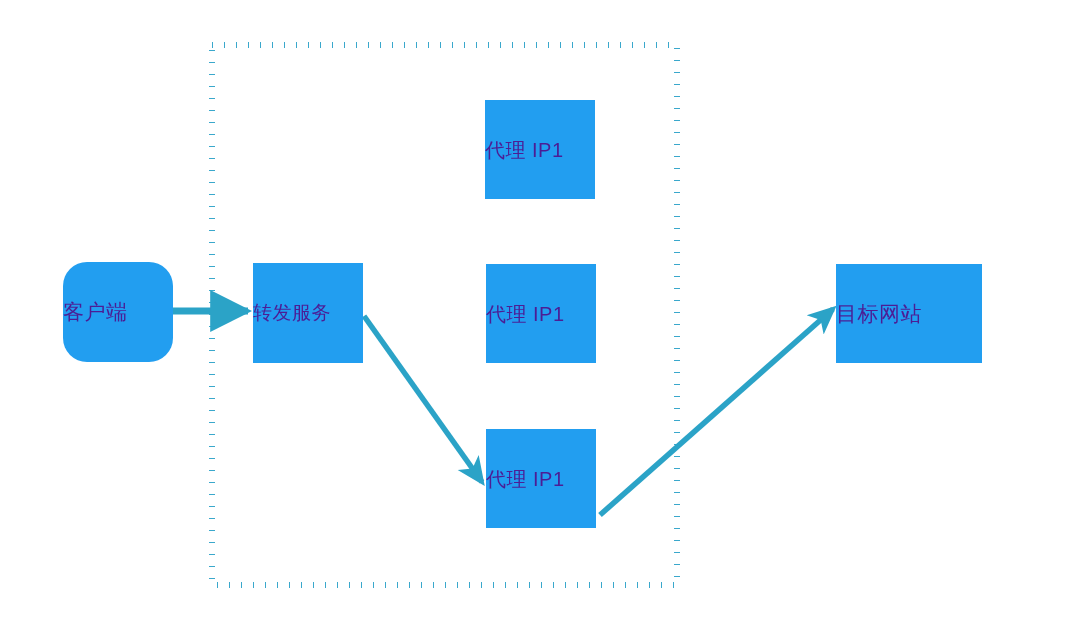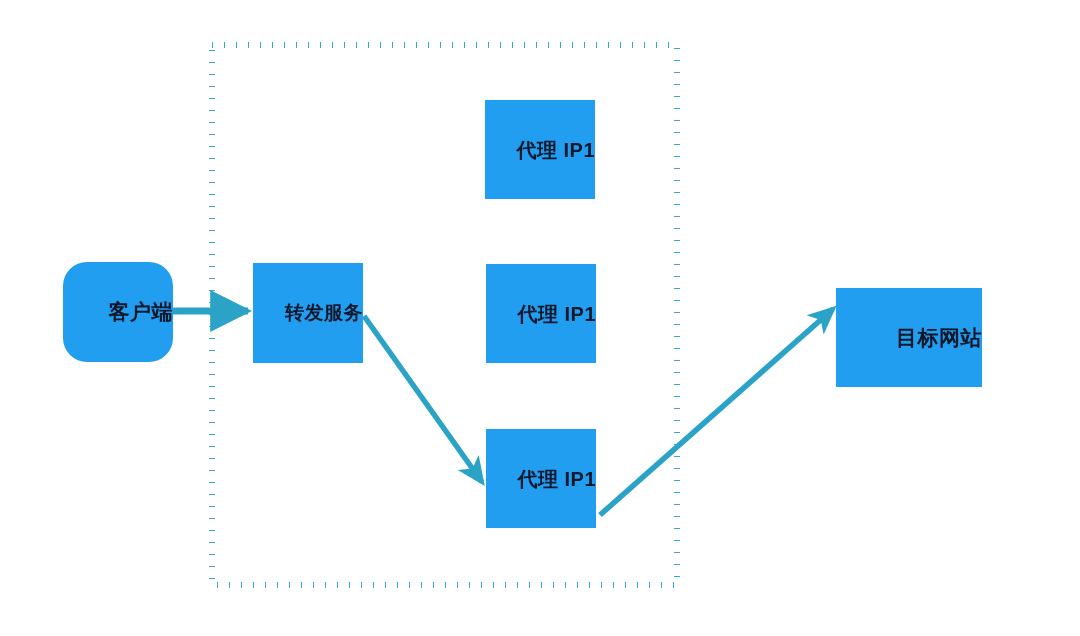--- a/index.html
+++ b/index.html
@@ -23,23 +23,23 @@
     top: 0;
     width: 1080px;
     height: 636px;
     pointer-events: none;
   }
   .node {
     position: absolute;
     box-sizing: border-box;
     display: flex;
     align-items: center;
-    justify-content: flex-end;
-    color: #0f172a;
-    font-weight: bold;
+    justify-content: flex-start;
+    color: #4c1d95;
+    font-weight: normal;
     letter-spacing: 0.5px;
     text-align: center;
     line-height: 1.2;
     user-select: none;
   }
   .node-label {
     display: block;
     white-space: nowrap;
   }
   .node-client    { left: 63px;  top: 262px; width: 110px; height: 100px; font-size: 21px; }
@@ -86,17 +86,17 @@
   </div>
 
   <div class="node node-proxy2" style="background:#229ef0;">
     <span class="node-label">代理 IP1</span>
   </div>
 
   <div class="node node-proxy3" style="background:#229ef0;">
     <span class="node-label">代理 IP1</span>
   </div>
 
-  <div class="node node-target" style="background:#229ef0;margin-top:24px;">
+  <div class="node node-target" style="background:#229ef0;">
     <span class="node-label">目标网站</span>
   </div>
 
 </div>
 
 </body></html>

